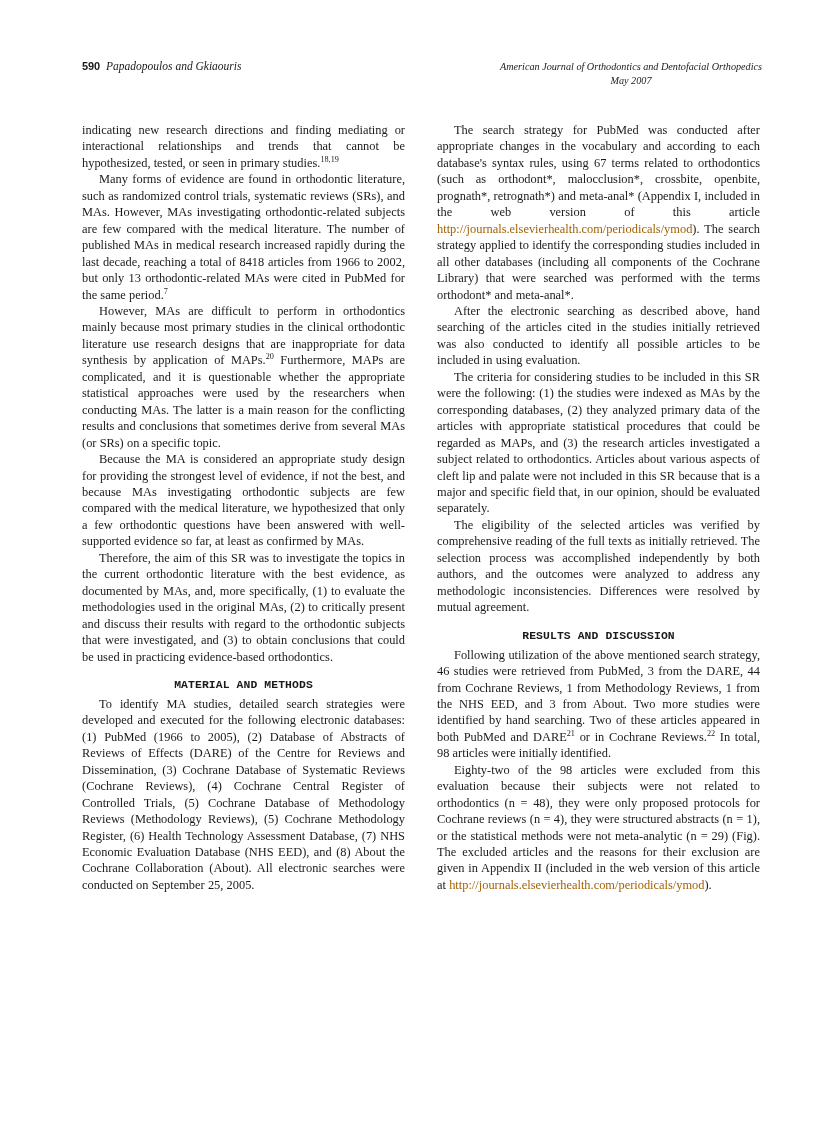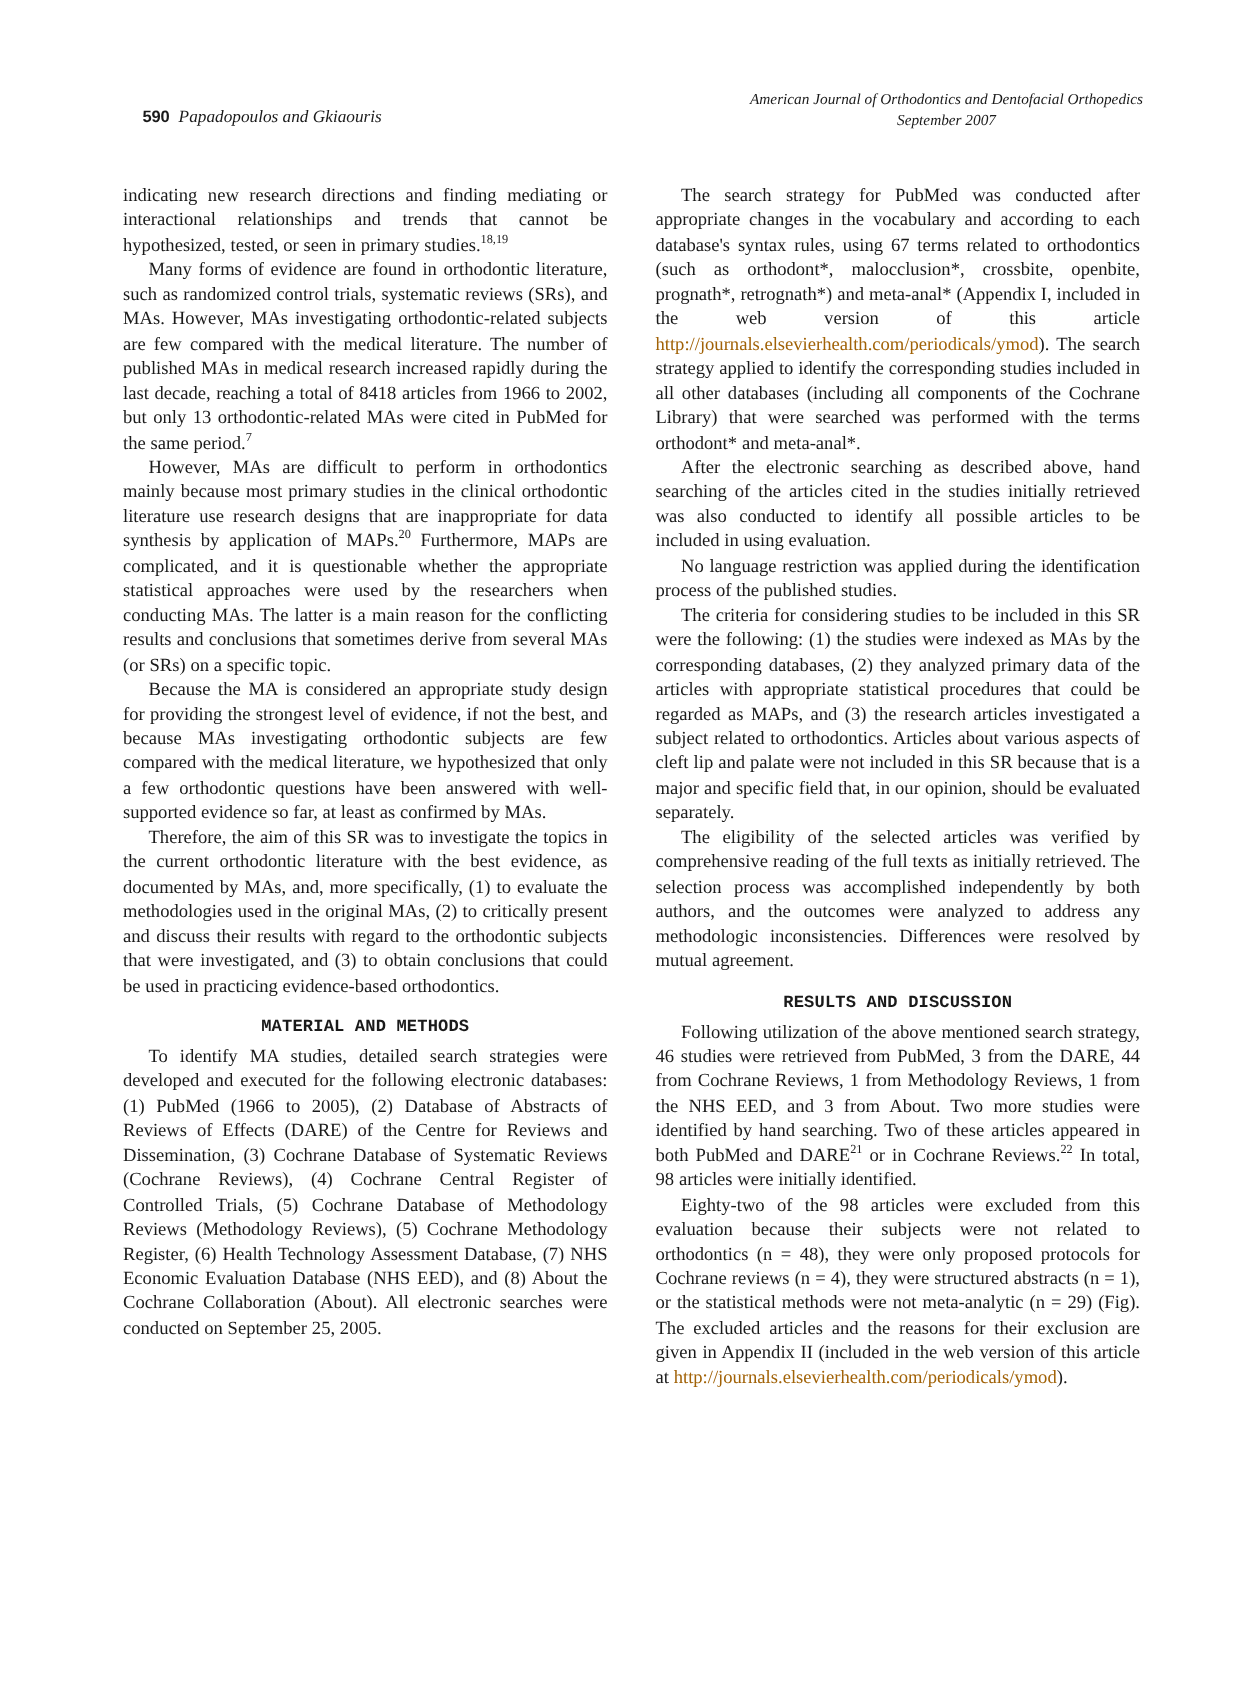--- a/index.html
+++ b/index.html
@@ -28,24 +28,23 @@
   .running-head {
     position: absolute;
     left: 82px;
     top: 60px;
     width: 680px;
     height: 40px;
   }
   .rh-left {
     position: absolute;
     left: 0;
-    top: 12px;
+    top: 0;
     white-space: nowrap;
     font-size: 10.5px;
-    margin-left: 13px;
   }
   .rh-folio {
     font-weight: bold;
     font-style: normal;
     font-family: "Liberation Sans", "DejaVu Sans", sans-serif;
     font-size: 11px;
     letter-spacing: -0.1px;
   }
   .rh-authors {
     font-style: italic;
@@ -114,21 +113,21 @@
 <body>
 
 <div class="page">
 
   <div class="running-head">
     <div class="rh-left">
       <span class="rh-folio">590</span><span class="rh-authors">Papadopoulos and Gkiaouris</span>
     </div>
     <div class="rh-right">
       <span>American Journal of Orthodontics and Dentofacial Orthopedics</span>
-      <span>September 2007</span>
+      <span>May 2007</span>
     </div>
   </div>
 
   <div class="columns">
 
     <div class="col col-left">
 
       <p class="para noindent"><span>indicating new research directions and finding mediating or interactional relationships and trends that cannot be hypothesized, tested, or seen in primary studies.</span><sup class="ref">18,19</sup></p>
 
       <p class="para"><span>Many forms of evidence are found in orthodontic literature, such as randomized control trials, systematic reviews (SRs), and MAs. However, MAs investigating orthodontic-related subjects are few compared with the medical literature. The number of published MAs in medical research increased rapidly during the last decade, reaching a total of 8418 articles from 1966 to 2002, but only 13 orthodontic-related MAs were cited in PubMed for the same period.</span><sup class="ref">7</sup></p>
@@ -143,21 +142,20 @@
 
       <p class="para">To identify MA studies, detailed search strategies were developed and executed for the following electronic databases: (1) PubMed (1966 to 2005), (2) Database of Abstracts of Reviews of Effects (DARE) of the Centre for Reviews and Dissemination, (3) Cochrane Database of Systematic Reviews (Cochrane Reviews), (4) Cochrane Central Register of Controlled Trials, (5) Cochrane Database of Methodology Reviews (Methodology Reviews), (5) Cochrane Methodology Register, (6) Health Technology Assessment Database, (7) NHS Economic Evaluation Database (NHS EED), and (8) About the Cochrane Collaboration (About). All electronic searches were conducted on September 25, 2005.</p>
     </div>
 
     <div class="col col-right">
 
       <p class="para"><span>The search strategy for PubMed was conducted after appropriate changes in the vocabulary and according to each database's syntax rules, using 67 terms related to orthodontics (such as </span><span class="it">orthodont*, malocclusion*, crossbite, openbite, prognath*, retrognath*</span><span>) and </span><span class="it">meta-anal*</span><span> (Appendix I, included in the web version of this article </span><a href="#" class="weblink">http://journals.elsevierhealth.com/periodicals/ymod</a><span>). The search strategy applied to identify the corresponding studies included in all other databases (including all components of the Cochrane Library) that were searched was performed with the terms </span><span class="it">orthodont*</span><span> and </span><span class="it">meta-anal*</span><span>.</span></p>
 
       <p class="para">After the electronic searching as described above, hand searching of the articles cited in the studies initially retrieved was also conducted to identify all possible articles to be included in using evaluation.</p>
 
-      <p class="para">No language restriction was applied during the identification process of the published studies.</p>
 
       <p class="para">The criteria for considering studies to be included in this SR were the following: (1) the studies were indexed as MAs by the corresponding databases, (2) they analyzed primary data of the articles with appropriate statistical procedures that could be regarded as MAPs, and (3) the research articles investigated a subject related to orthodontics. Articles about various aspects of cleft lip and palate were not included in this SR because that is a major and specific field that, in our opinion, should be evaluated separately.</p>
 
       <p class="para">The eligibility of the selected articles was verified by comprehensive reading of the full texts as initially retrieved. The selection process was accomplished independently by both authors, and the outcomes were analyzed to address any methodologic inconsistencies. Differences were resolved by mutual agreement.</p>
 
       <h2 class="section-head">RESULTS AND DISCUSSION</h2>
 
       <p class="para"><span>Following utilization of the above mentioned search strategy, 46 studies were retrieved from PubMed, 3 from the DARE, 44 from Cochrane Reviews, 1 from Methodology Reviews, 1 from the NHS EED, and 3 from About. Two more studies were identified by hand searching. Two of these articles appeared in both PubMed and DARE</span><sup class="ref">21</sup><span> or in Cochrane Reviews.</span><sup class="ref">22</sup><span> In total, 98 articles were initially identified.</span></p>
 
       <p class="para"><span>Eighty-two of the 98 articles were excluded from this evaluation because their subjects were not related to orthodontics (n = 48), they were only proposed protocols for Cochrane reviews (n = 4), they were structured abstracts (n = 1), or the statistical methods were not meta-analytic (n = 29) (Fig). The excluded articles and the reasons for their exclusion are given in Appendix II (included in the web version of this article at </span><a href="#" class="weblink">http://journals.elsevierhealth.com/periodicals/ymod</a><span>).</span></p>

